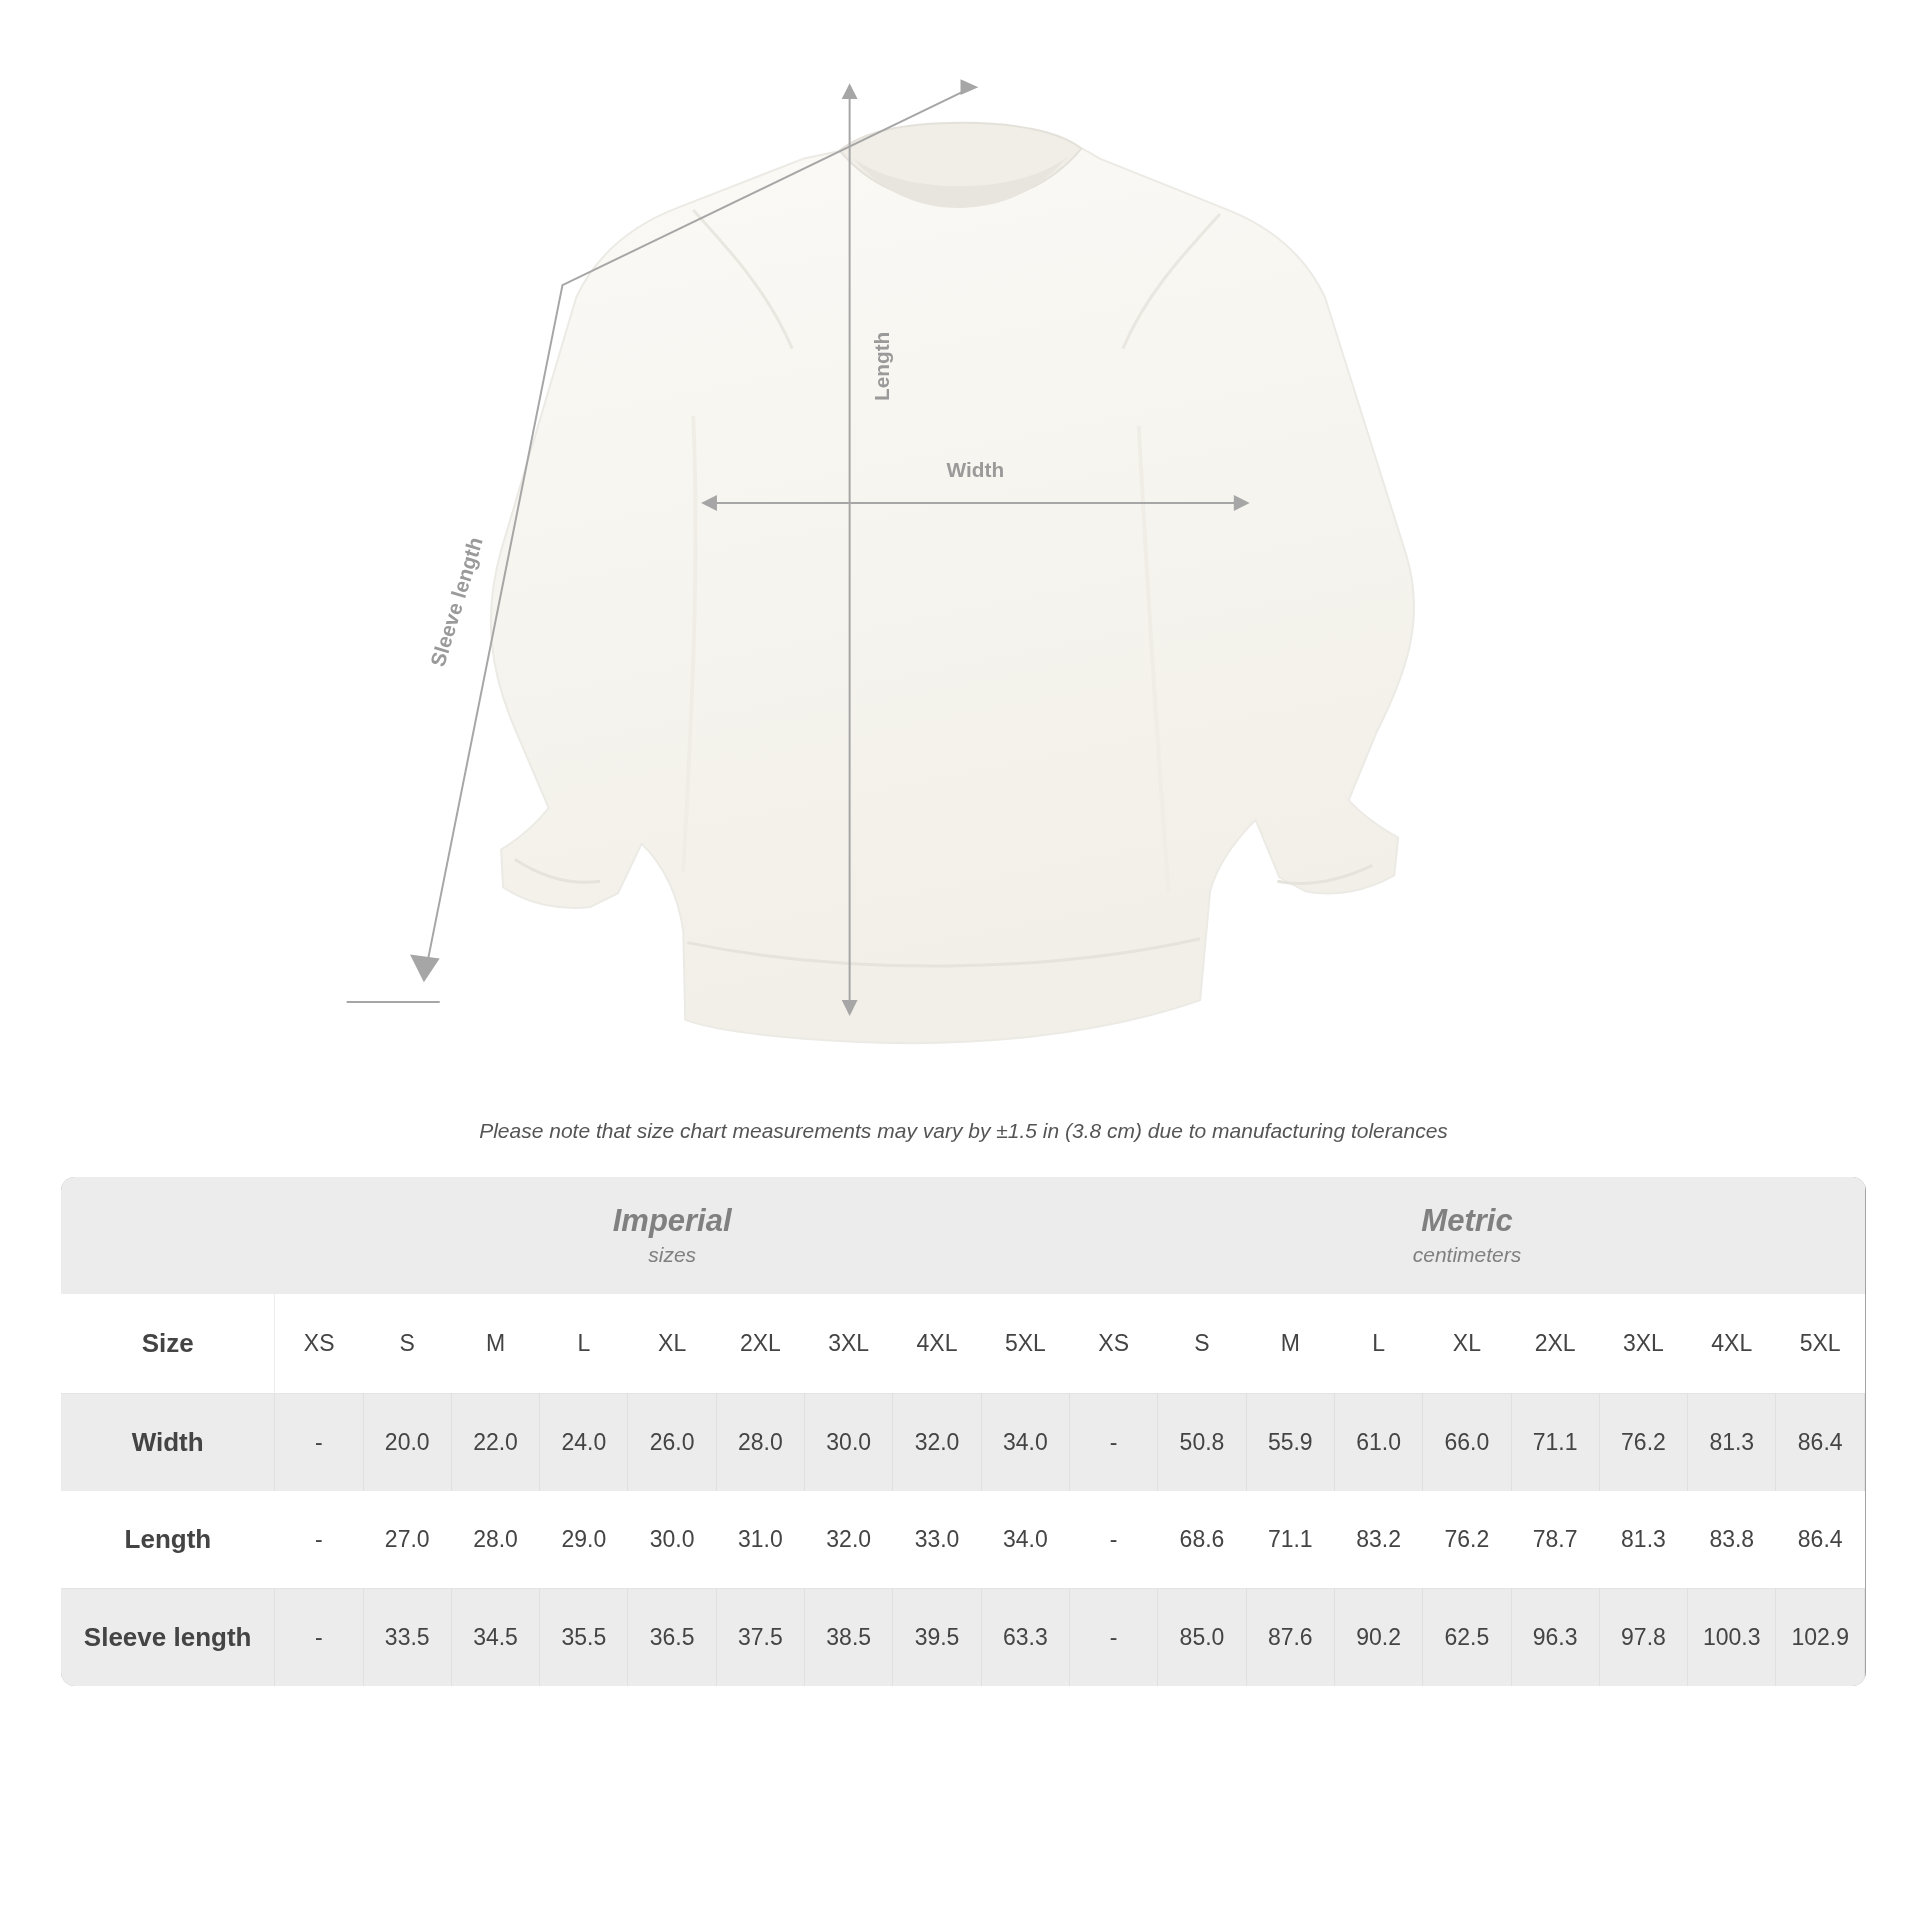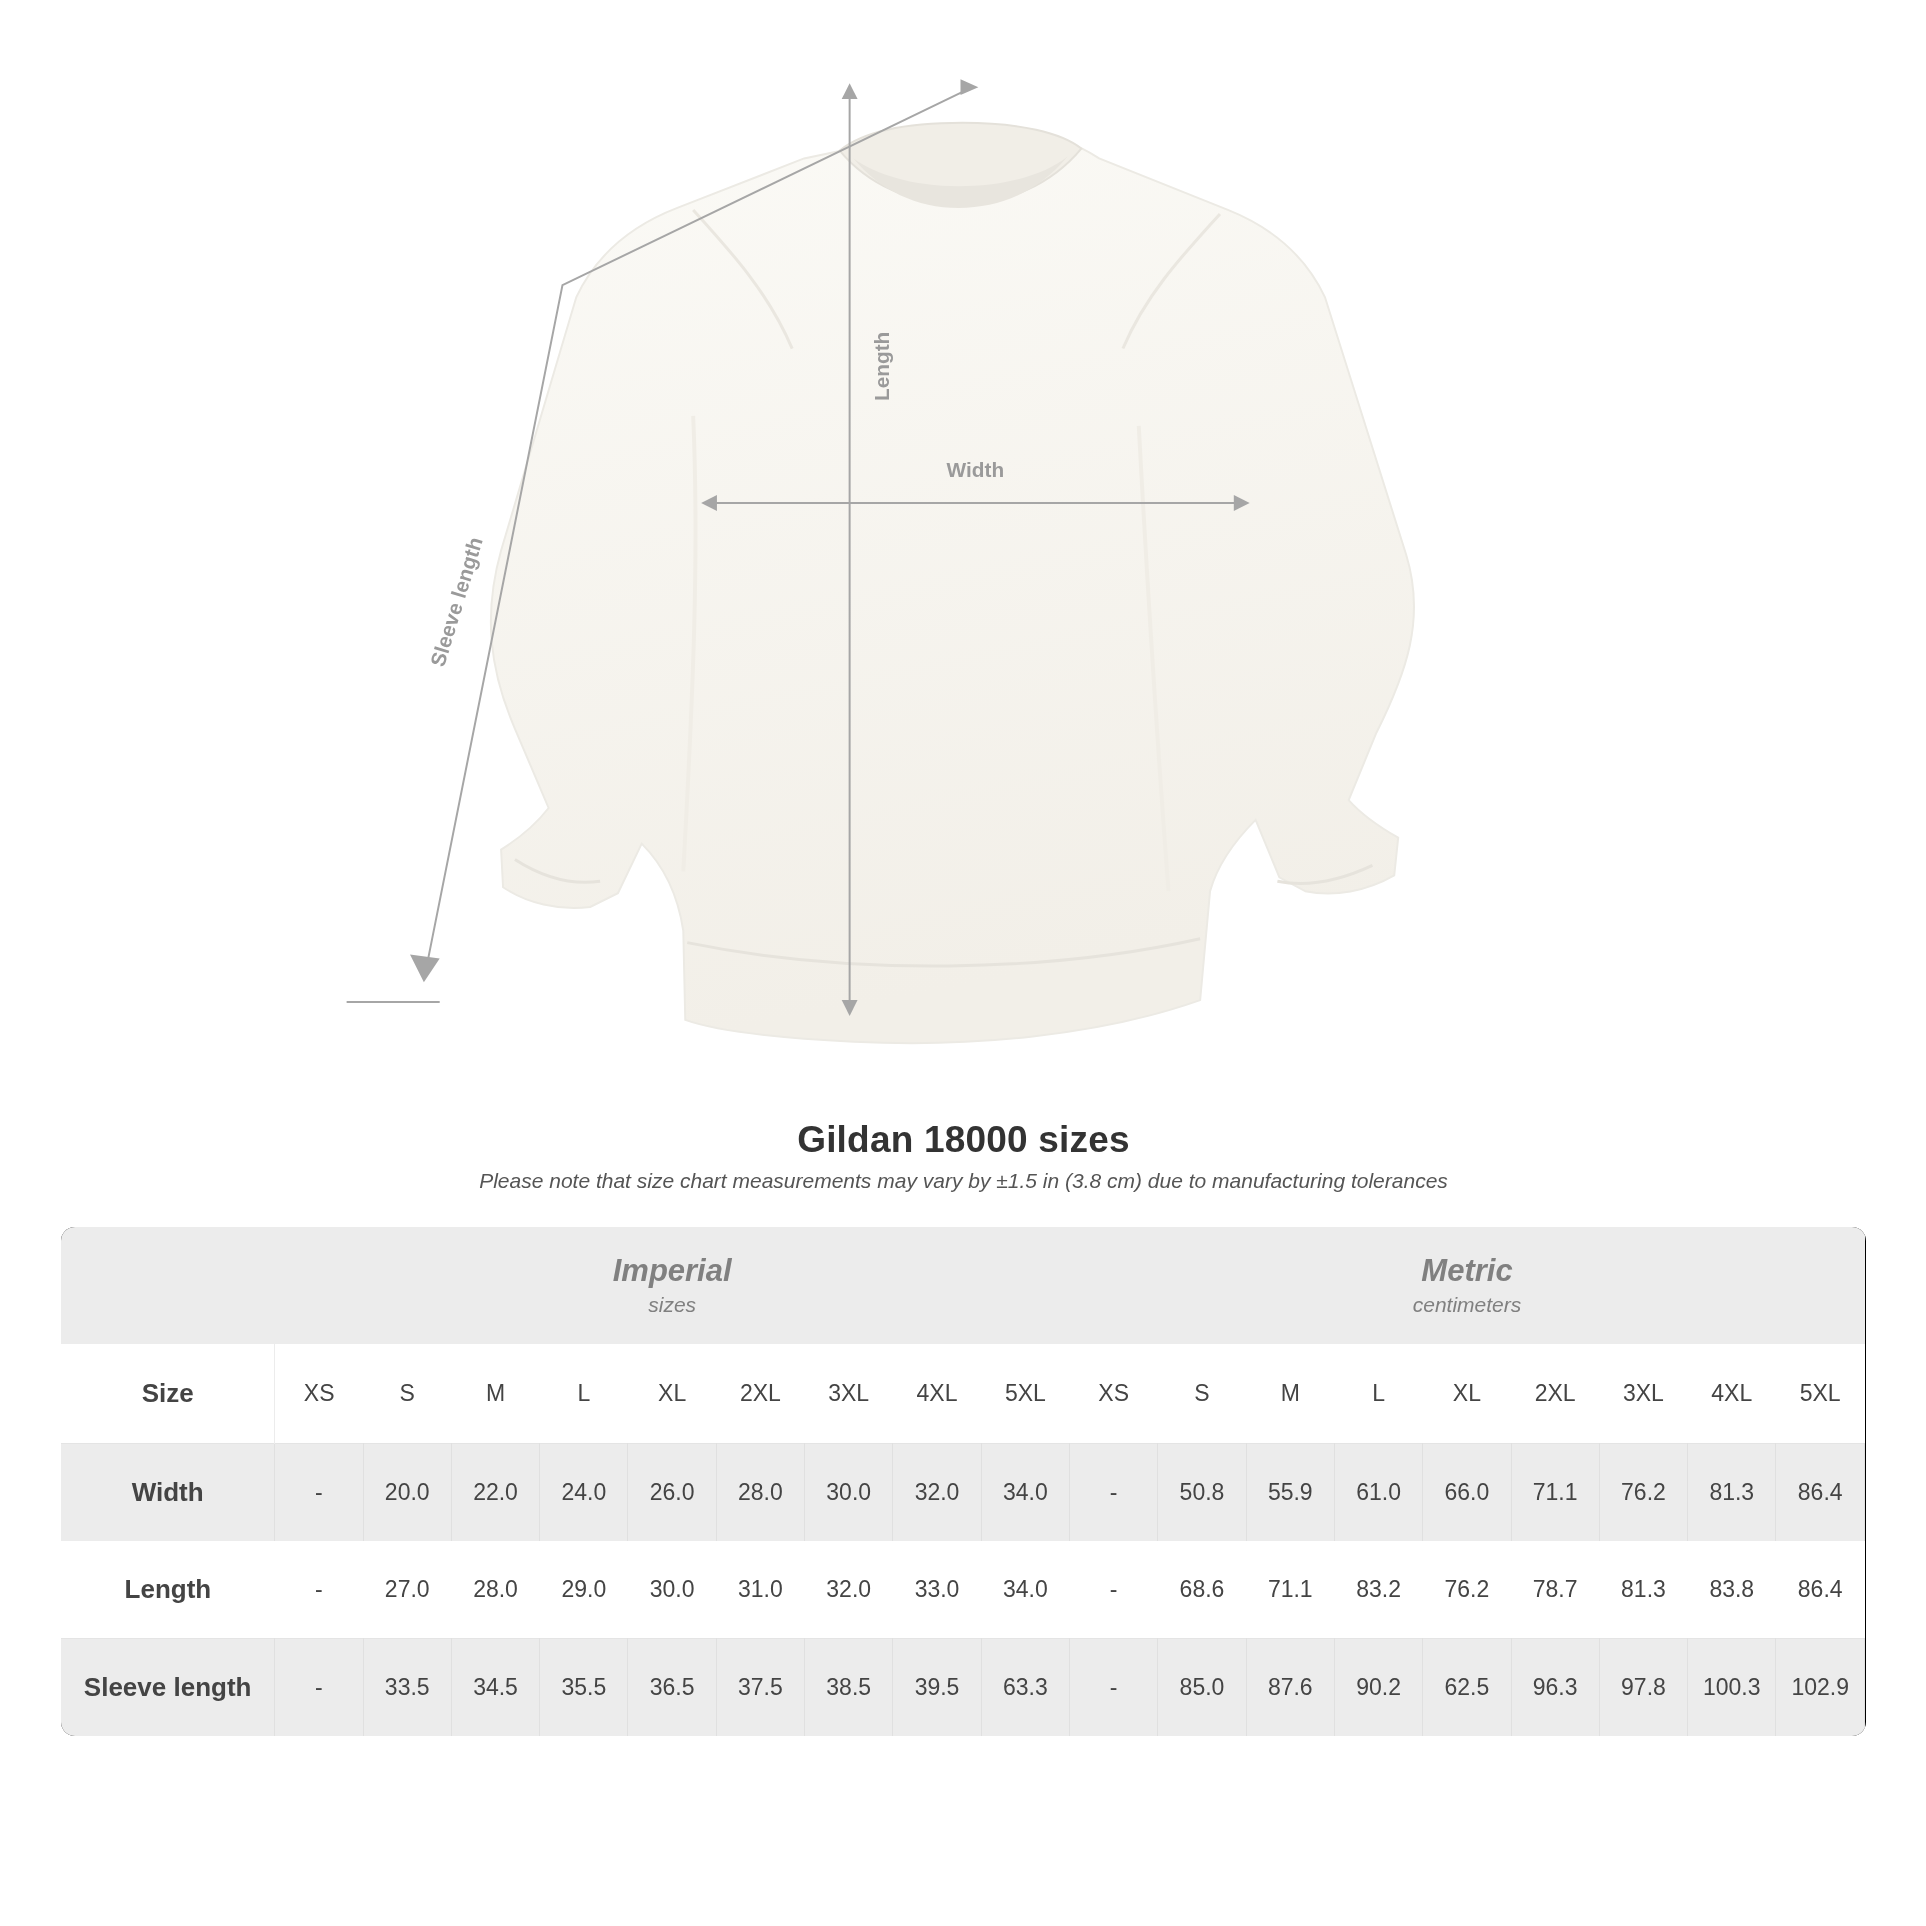--- a/index.html
+++ b/index.html
@@ -50,21 +50,21 @@
     font-style: italic;
     color: #555555;
     margin-top: 8px;
   }
 
   
   .table-wrap {
     margin: 34px 61px 0 61px;
     border-radius: 14px;
     overflow: hidden;
-    background: #000000;
+    background: #a3a3a3;
   }
   table.size-table {
     width: 1804px;
     border-collapse: collapse;
     table-layout: fixed;
   }
   table.size-table td, table.size-table th {
     text-align: center;
     vertical-align: middle;
     font-size: 23px;
@@ -217,21 +217,20 @@
 
       <g>
         <text x="898" y="370" transform="rotate(-90 898 370)" font-family="Liberation Sans, sans-serif" font-size="21" font-weight="bold" fill="#9a9a9a" text-anchor="middle">Length</text>
         <text x="985" y="482" font-family="Liberation Sans, sans-serif" font-size="21" font-weight="bold" fill="#9a9a9a" text-anchor="middle">Width</text>
         <text x="468" y="610" transform="rotate(-73 468 610)" font-family="Liberation Sans, sans-serif" font-size="21" font-weight="bold" fill="#9a9a9a" text-anchor="middle">Sleeve length</text>
       </g>
     </svg>
   </div>
 
   <div class="title-block">
-    <div class="chart-title">Gildan 18000 sizes</div>
     <div class="chart-note">Please note that size chart measurements may vary by ±1.5 in (3.8 cm) due to manufacturing tolerances</div>
   </div>
 
   <div class="table-wrap">
     <table class="size-table">
       <colgroup>
         <col class="first-col">
         <col class="data-col">
           <col class="data-col">
           <col class="data-col">

